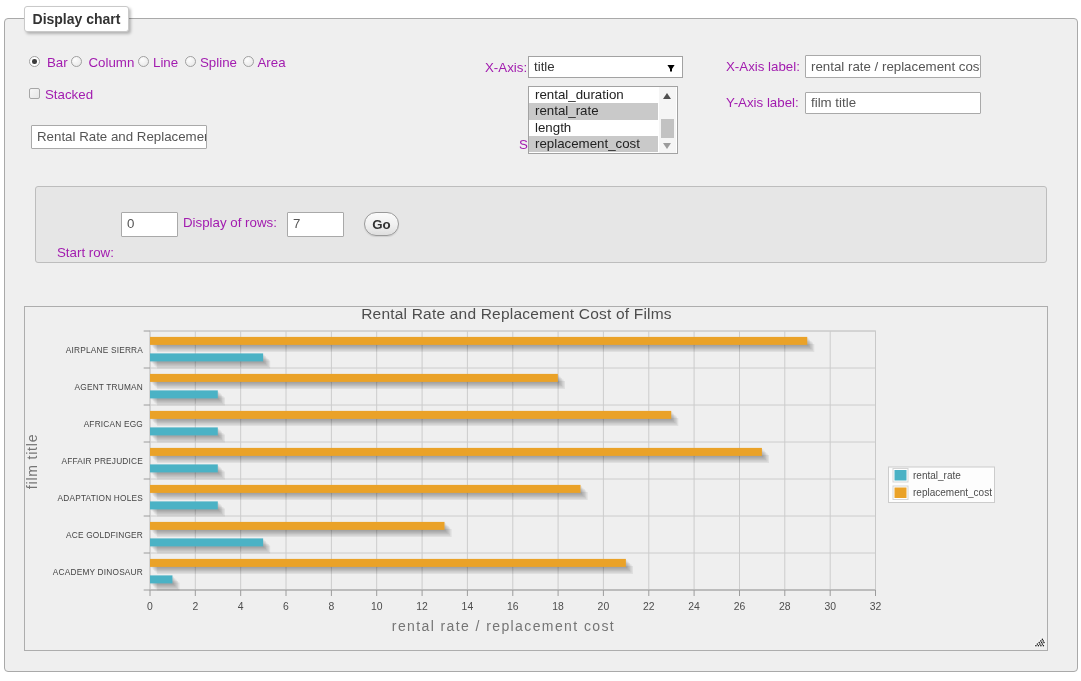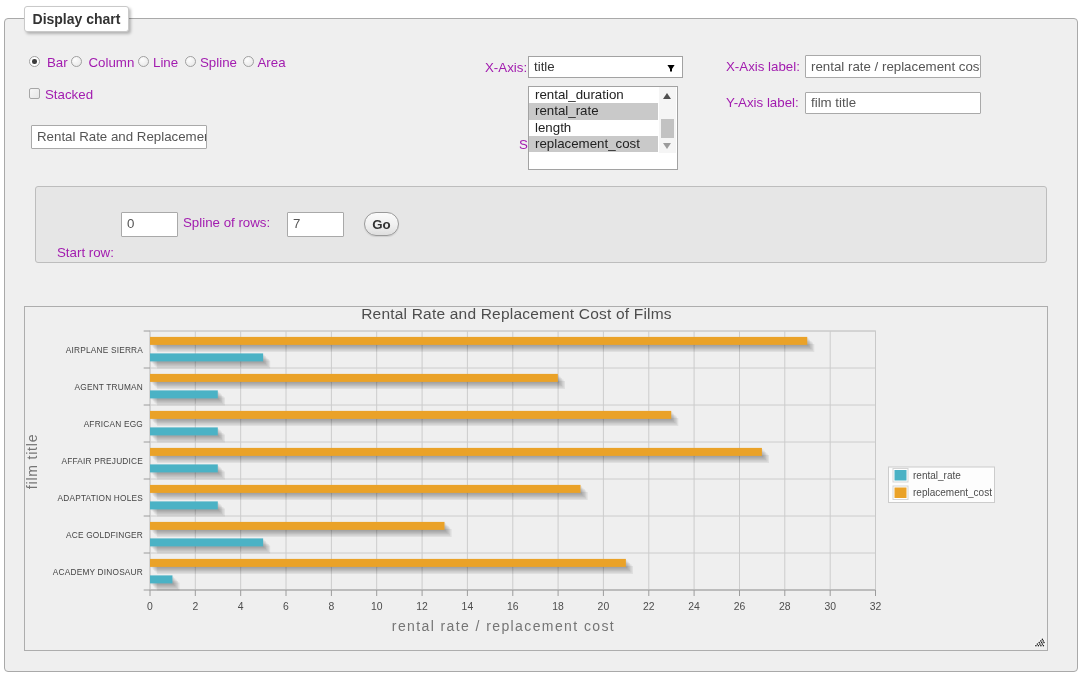--- a/index.html
+++ b/index.html
@@ -14,21 +14,21 @@
 .radio { position:absolute; width:11px; height:11px; border:1px solid #a0a0a0; border-radius:50%;
        background:radial-gradient(circle at 35% 30%, #fdfdfd 0%, #ececec 70%, #d8d8d8 100%); }
 .radio.on { background:#fff; }
 .radio.on::after { content:""; position:absolute; left:2.4px; top:2.4px; width:4.4px; height:4.4px;
        border-radius:50%; background:#3d3d3d; }
 #chk { position:absolute; left:29px; top:88px; width:11px; height:11px; border:1px solid #a6a6a6;
        border-radius:2px; background:linear-gradient(135deg,#f6f6f6,#e6e6e6); }
 #xsel { position:absolute; left:528px; top:56px; width:155px; height:22px; background:#fff;
        border:1px solid #a2a2a2; font-size:13.3px; color:#333; line-height:20px; padding-left:5px;}
 #xsel .arr { position:absolute; right:7px; top:8px; }
-#series { position:absolute; left:528px; top:86px; width:150px; height:84px; background:#fff;
+#series { position:absolute; left:528px; top:86px; width:150px; height:68px; background:#fff;
        border:1px solid #a2a2a2; overflow:hidden; font-size:13.3px; color:#222; }
 #series .row { height:16.3px; line-height:16.3px; padding-left:6px; white-space:nowrap; width:129px;}
 #series .sel { background:#c9c9c9; }
 #sbar { position:absolute; right:1px; top:0; width:17px; height:66px; background:#f5f5f5;}
 .arrow-up { position:absolute; left:3.5px; top:6px; width:0; height:0; border-left:4.5px solid transparent;
        border-right:4.5px solid transparent; border-bottom:6px solid #505050; }
 .arrow-dn { position:absolute; left:4px; top:56px; width:0; height:0; border-left:4.5px solid transparent;
        border-right:4.5px solid transparent; border-top:6px solid #9b9b9b; }
 #sbar .thumb { position:absolute; left:2px; top:32px; width:13px; height:19px; background:#c2c2c2; }
 #gobox { position:absolute; left:35px; top:186px; width:1012px; height:77px; background:#e6e6e6;
@@ -78,21 +78,21 @@
 </div>
 
 <span class="lab" style="left:726px; top:59px;">X-Axis label:</span>
 <div class="inp" style="left:805px; top:55px; width:176px; height:23px; line-height:21px;">rental rate / replacement cost</div>
 <span class="lab" style="left:726px; top:95px;">Y-Axis label:</span>
 <div class="inp" style="left:805px; top:92px; width:176px; height:22px; line-height:20px;">film title</div>
 
 <div id="gobox"></div>
 <span class="lab" style="left:57px; top:215px;margin-top:30px;">Start row:</span>
 <div class="inp" style="left:121px; top:212px; width:57px; height:25px; line-height:22px;">0</div>
-<span class="lab" style="left:183px; top:215px;">Spline of rows:</span>
+<span class="lab" style="left:183px; top:215px;">Display of rows:</span>
 <div class="inp" style="left:287px; top:212px; width:57px; height:25px; line-height:22px;">7</div>
 <div id="gobtn">Go</div>
 
 <div id="chart">
 <svg width="1022" height="343" viewBox="0 0 1022 343" style="position:absolute;left:0;top:0;font-family:'Liberation Sans',sans-serif;">
       <rect x="125.0" y="24.0" width="725.5" height="259.0" fill="#efefef"></rect>
       <line x1="125.0" y1="24.0" x2="125.0" y2="283.0" stroke="#cccccc" stroke-width="1"></line>
       <line x1="170.3" y1="24.0" x2="170.3" y2="283.0" stroke="#cccccc" stroke-width="1"></line>
       <line x1="215.7" y1="24.0" x2="215.7" y2="283.0" stroke="#cccccc" stroke-width="1"></line>
       <line x1="261.0" y1="24.0" x2="261.0" y2="283.0" stroke="#cccccc" stroke-width="1"></line>

